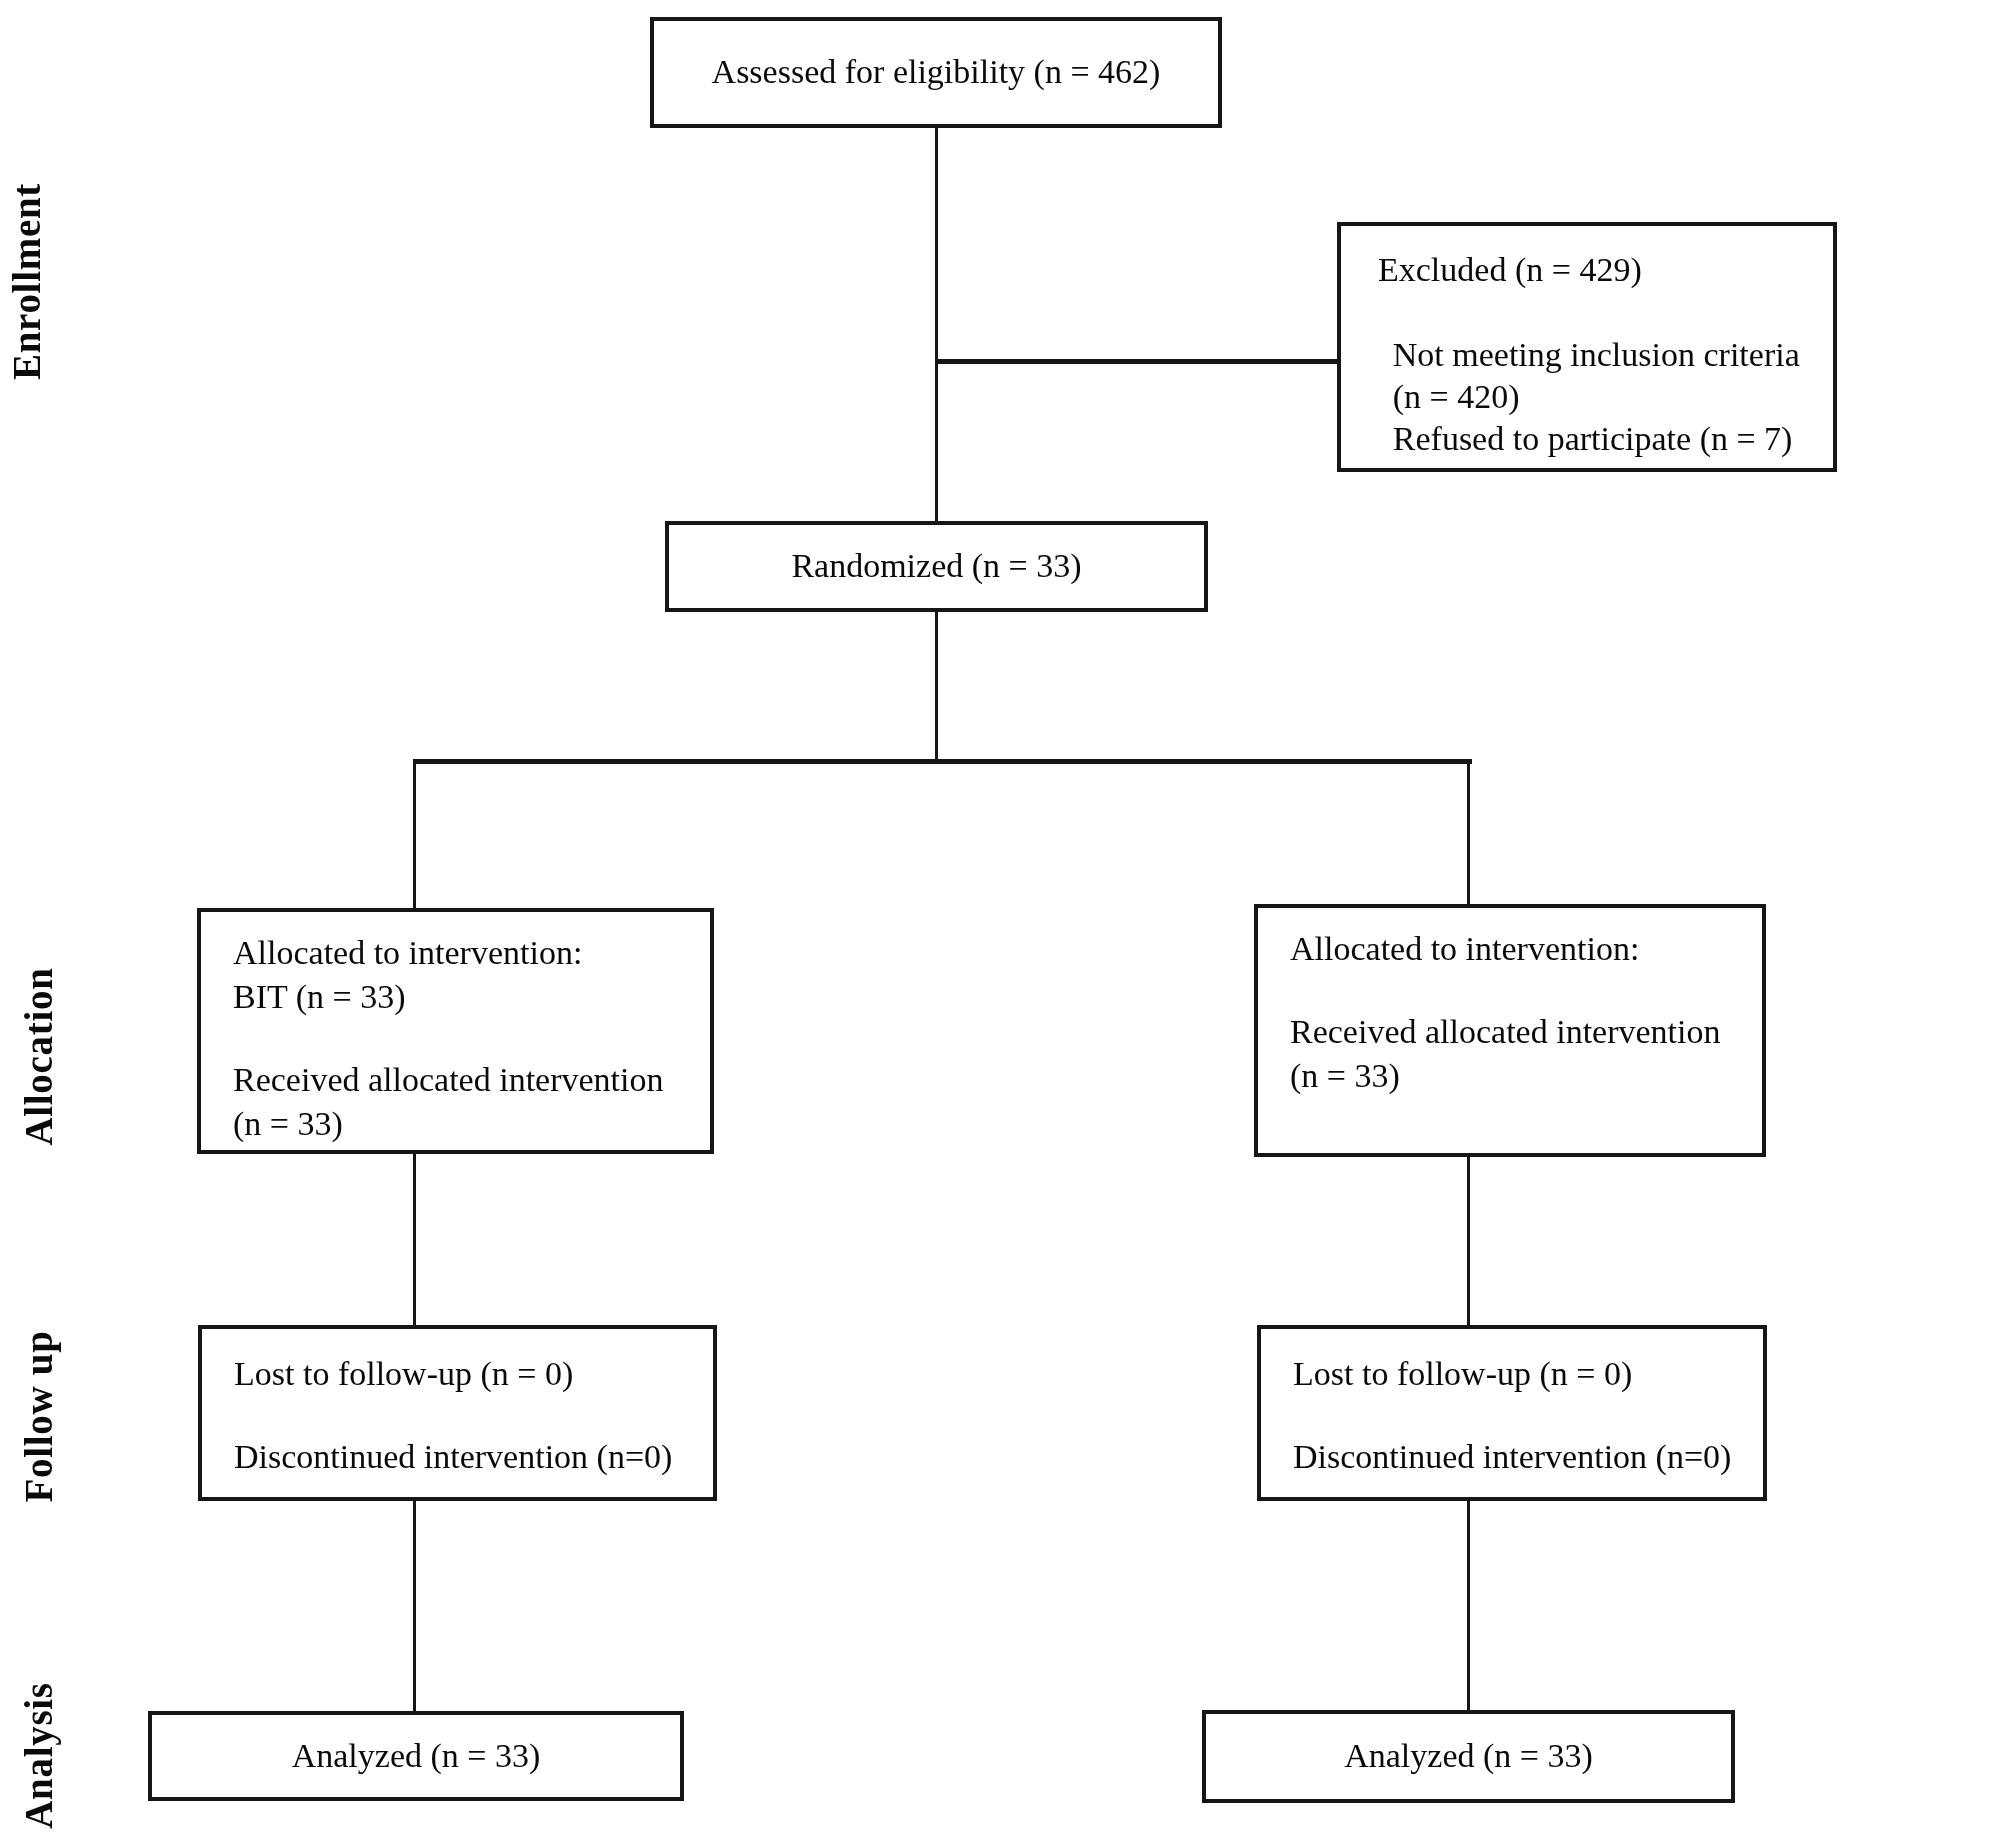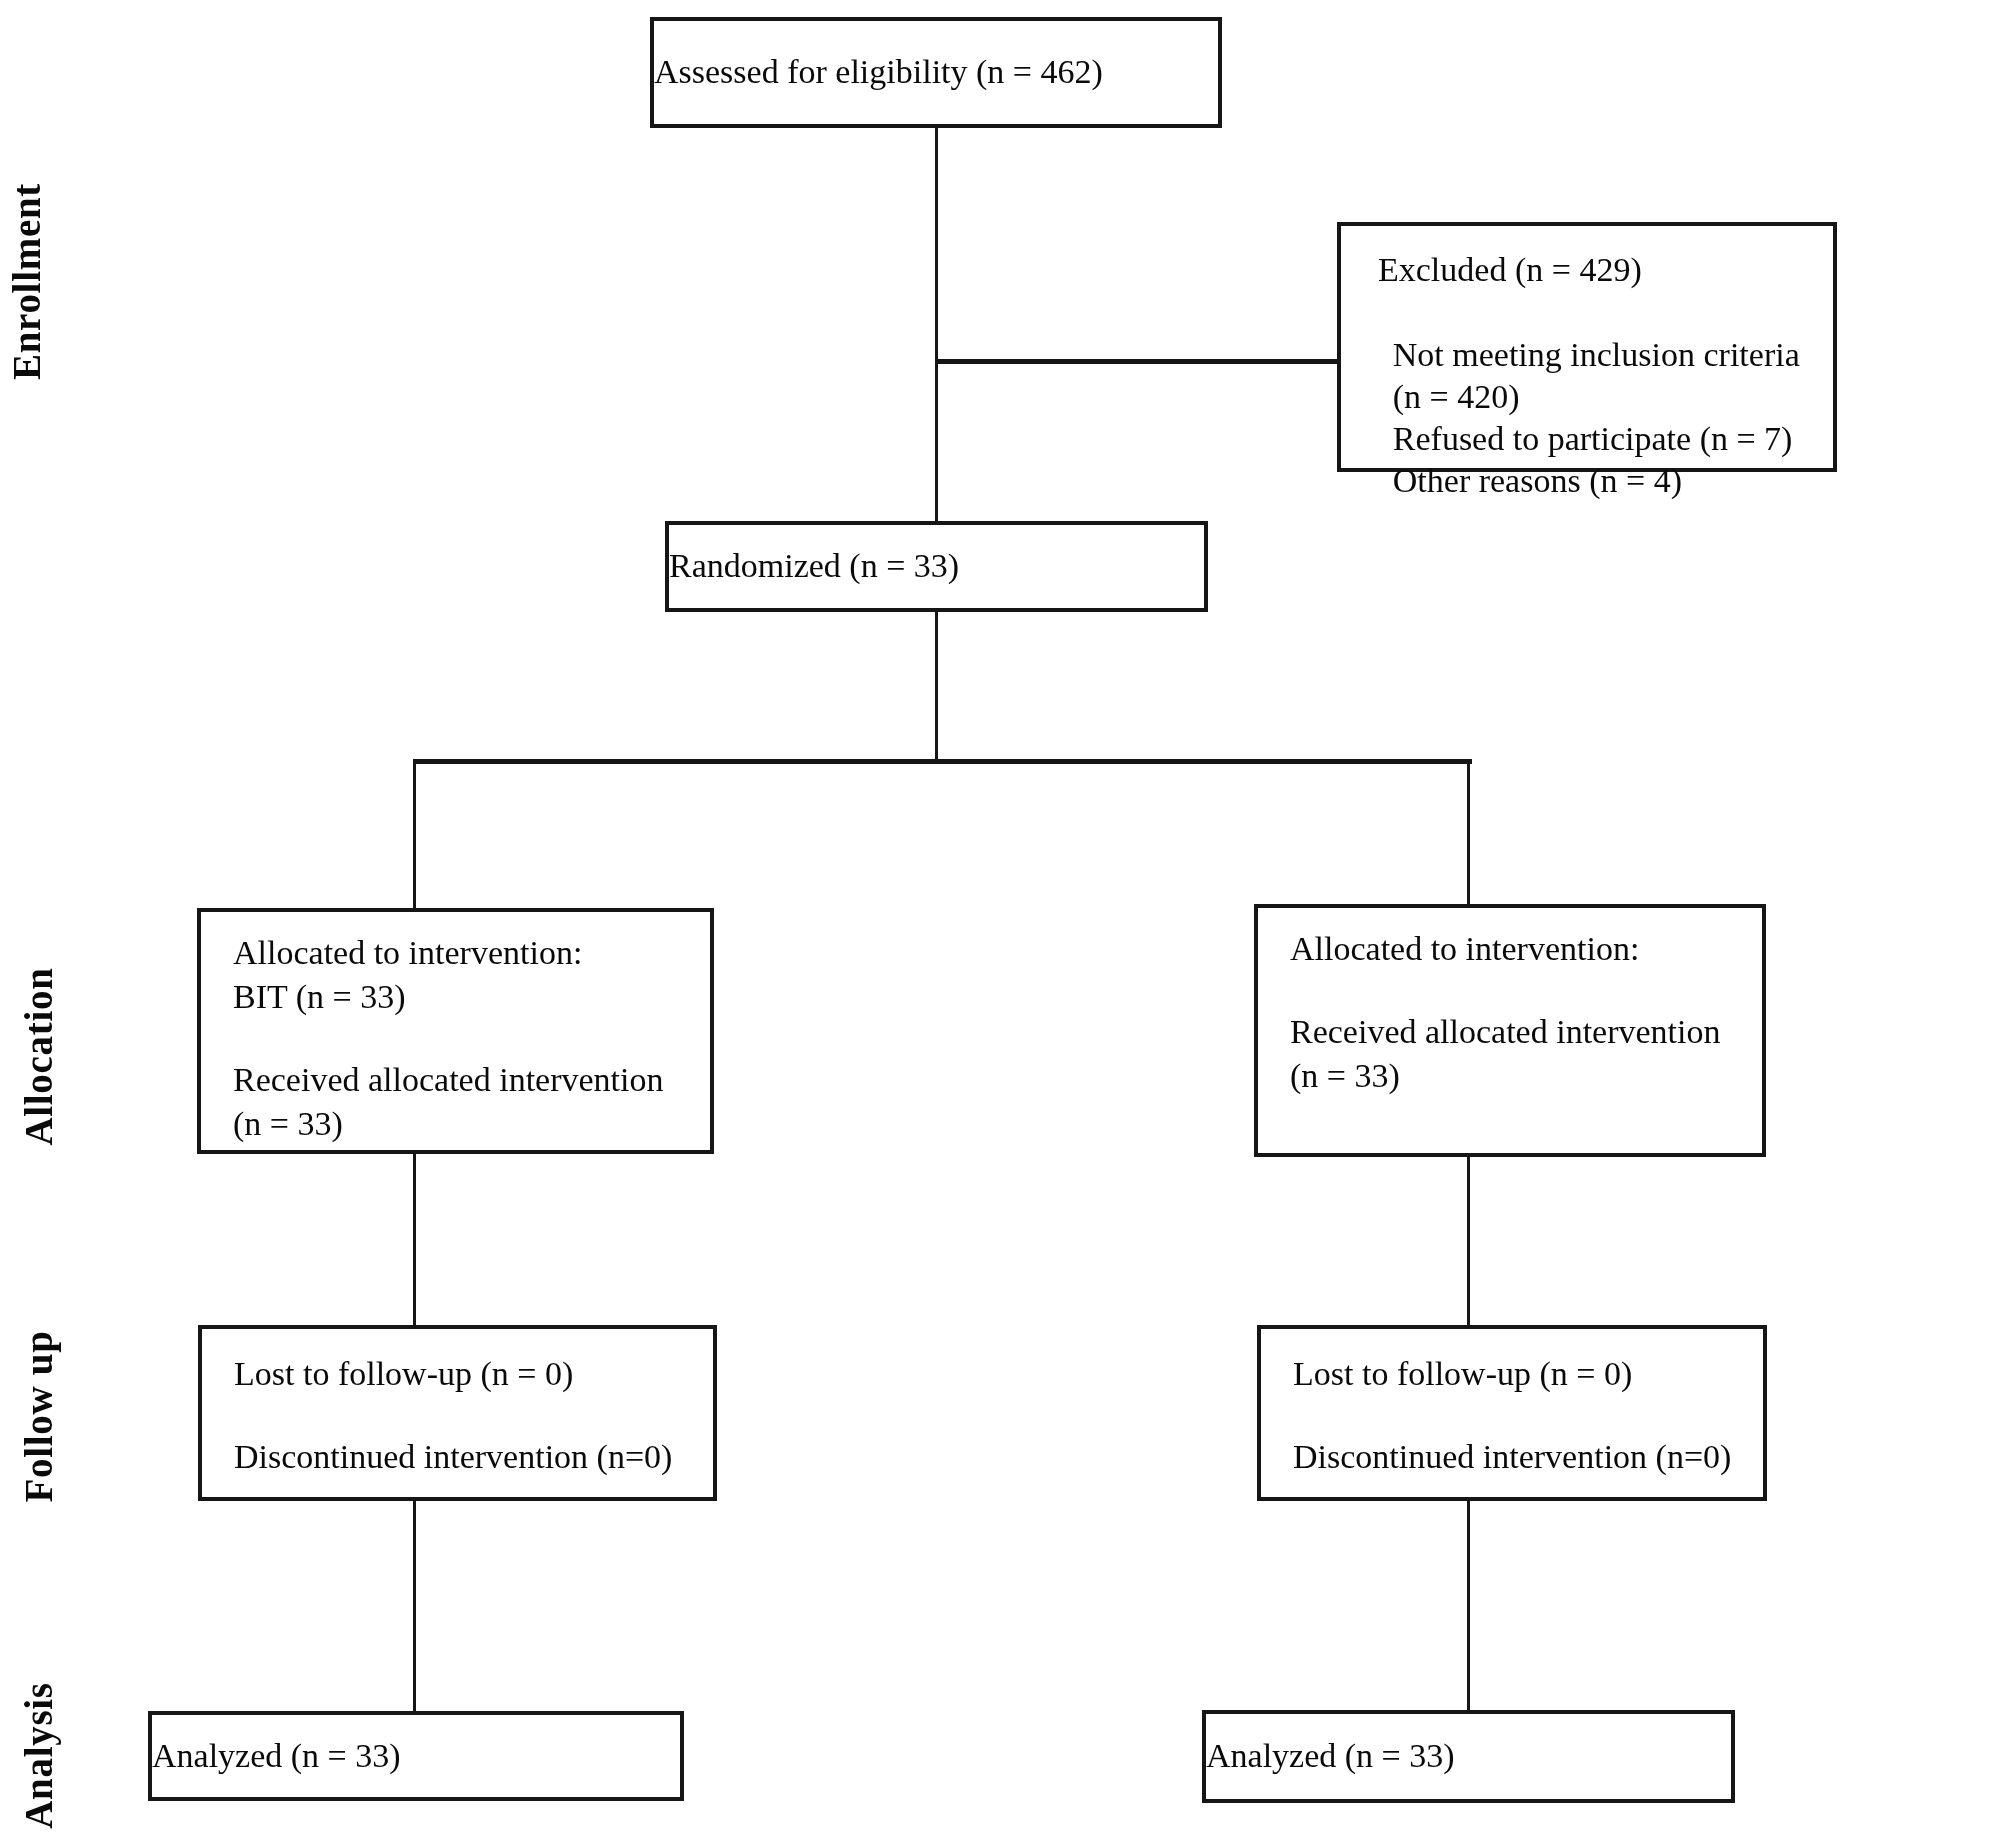--- a/index.html
+++ b/index.html
@@ -20,21 +20,21 @@
     position: absolute;
     box-sizing: border-box;
     border: 4.7px solid #161616;
     background: #ffffff;
     font-size: 34px;
     line-height: 1.25;
   }
   .box.center {
     display: flex;
     align-items: center;
-    justify-content: flex-start;
+    justify-content: center;
     text-align: center;
   }
   .conn {
     position: absolute;
     background: #161616;
   }
   .stage-label {
     position: absolute;
     width: 403px;
     text-align: center;
@@ -80,21 +80,20 @@
 
   <div class="box center" style="left:650px; top:17px; width:572px; height:111px;">
     <span>Assessed for eligibility (n = 462)</span>
   </div>
 
   <div class="box" style="left:1337px; top:222px; width:500px; height:250px; padding:21.5px 20px 0 37px;">
     <span class="line">Excluded (n = 429)</span>
     <span class="reasons">
       <span class="line">Not meeting inclusion criteria (n = 420)</span>
       <span class="line">Refused to participate (n = 7)</span>
-      <span class="line">Other reasons (n = 4)</span>
     </span>
   </div>
 
   <div class="box center" style="left:665px; top:521px; width:543px; height:91px;">
     <span>Randomized (n = 33)</span>
   </div>
 
   <div class="box pad-text" style="left:157px; top:908px; width:517px; height:246px;">
     <span class="line">Allocated to intervention:</span>
     <span class="line">BIT (n = 33)</span>

